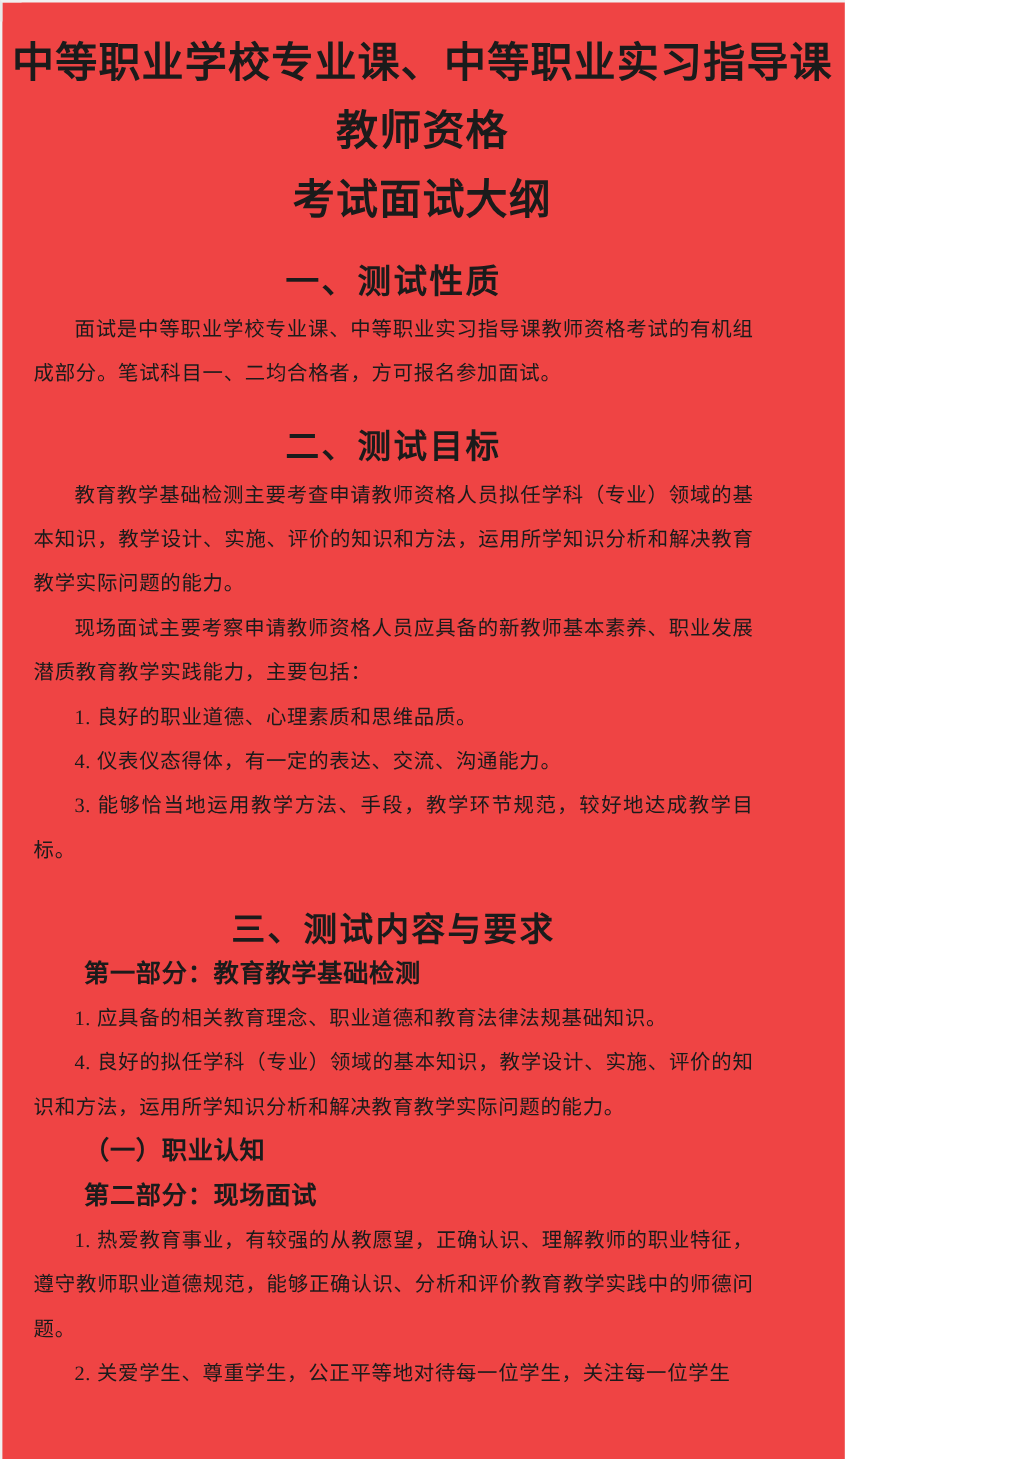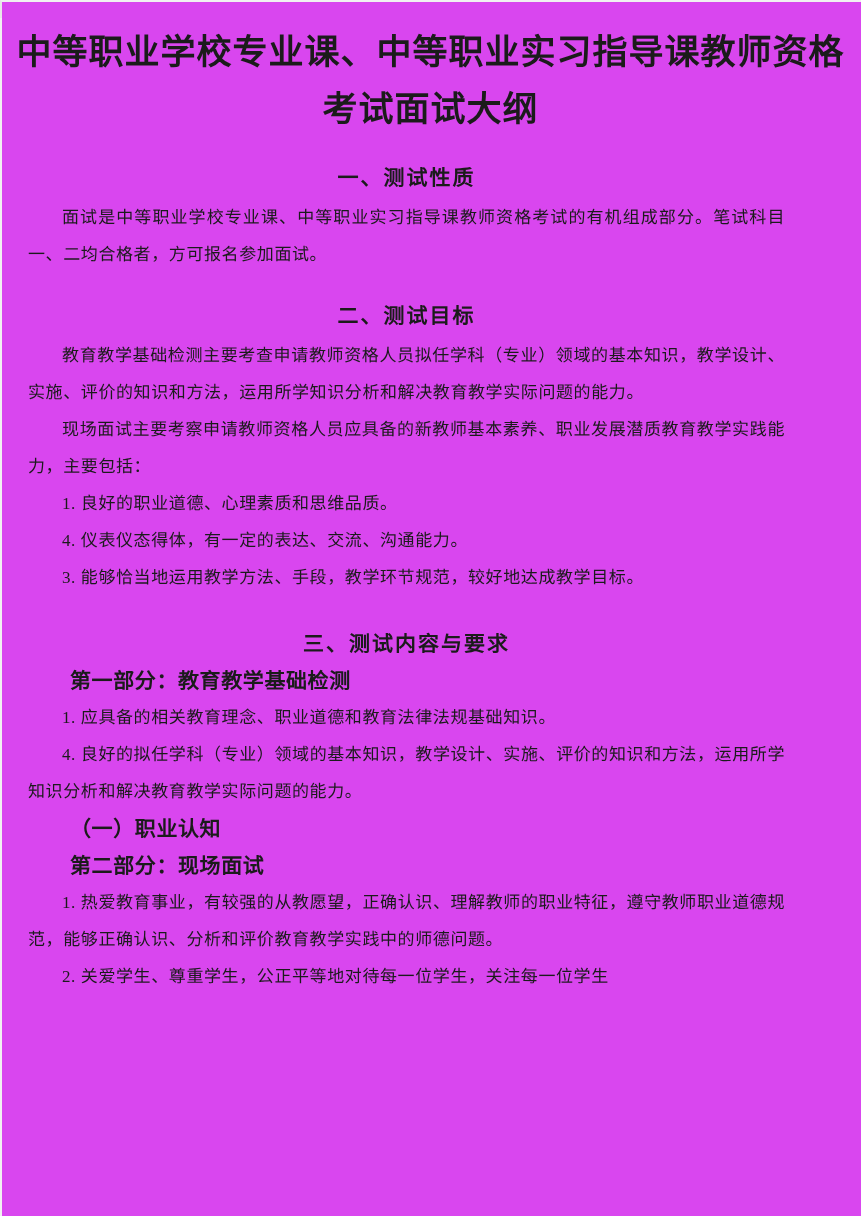--- a/index.html
+++ b/index.html
@@ -2,23 +2,23 @@
 <html lang="zh-CN"><head>
 <meta charset="utf-8">
 <style>
   html, body {
     margin: 0;
     padding: 0;
     background: #ffffff;
   }
   .page {
     position: relative;
-    width: 861px;
+    width: 704px;
     height: 1216px;
-    background: #d946ef;
+    background: #ef4444;
     overflow: hidden;
     box-sizing: border-box;
     color: #1b1b1b;
     font-family: "Liberation Serif", serif;
     box-shadow: inset 2px 2px 0 #f1f1f1;
   }
   .doc-title {
     margin: 0;
     padding-top: 24px;
     text-align: center;
@@ -27,21 +27,21 @@
     font-weight: 700;
     letter-spacing: 1px;
     font-family: "Liberation Serif", serif;
   }
   .title-line { display: block; }
   .content {
     padding: 0 76px 0 28px;
   }
   .sec-heading {
     font-family: "Liberation Sans", sans-serif;
-    font-size: 21px;
+    font-size: 28px;
     font-weight: 700;
     text-align: center;
     line-height: 36px;
     letter-spacing: 2px;
     margin: 0;
   }
   .h1 { margin: 22px 0 3px; }
   .h2 { margin: 25px 0 3px; }
   .h3 { margin: 30px 0 0; }
   .body-p {

